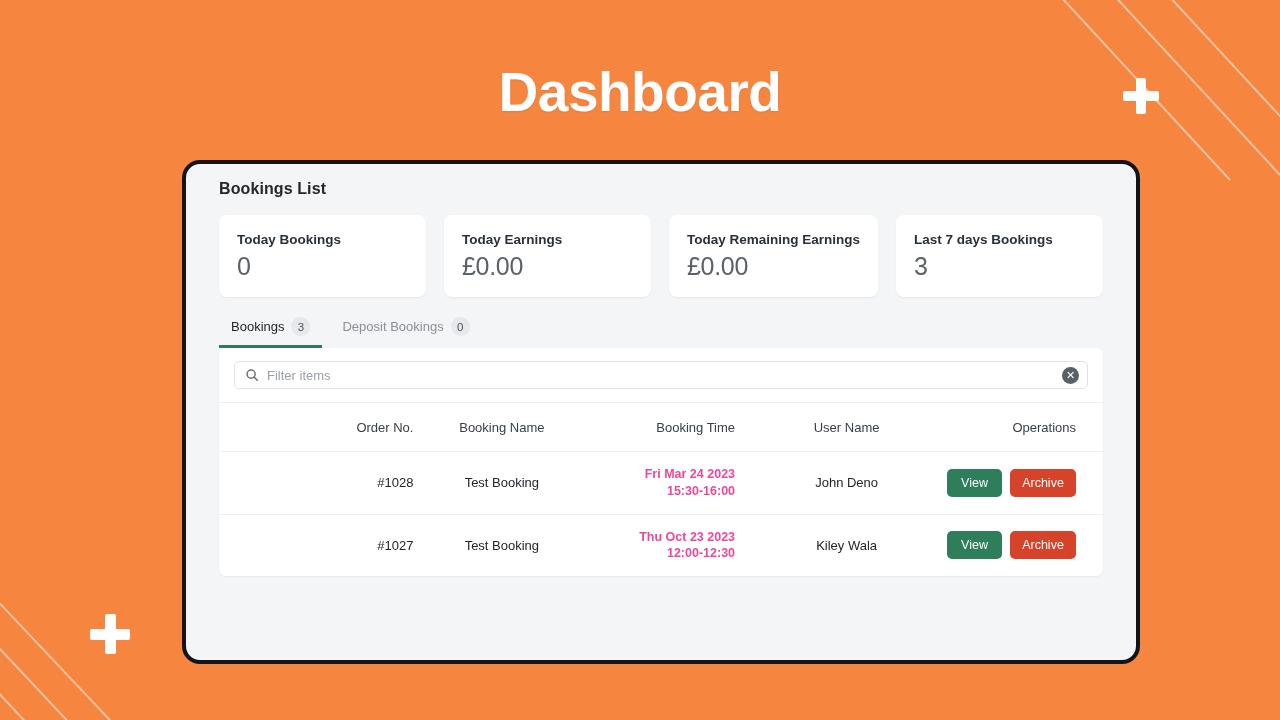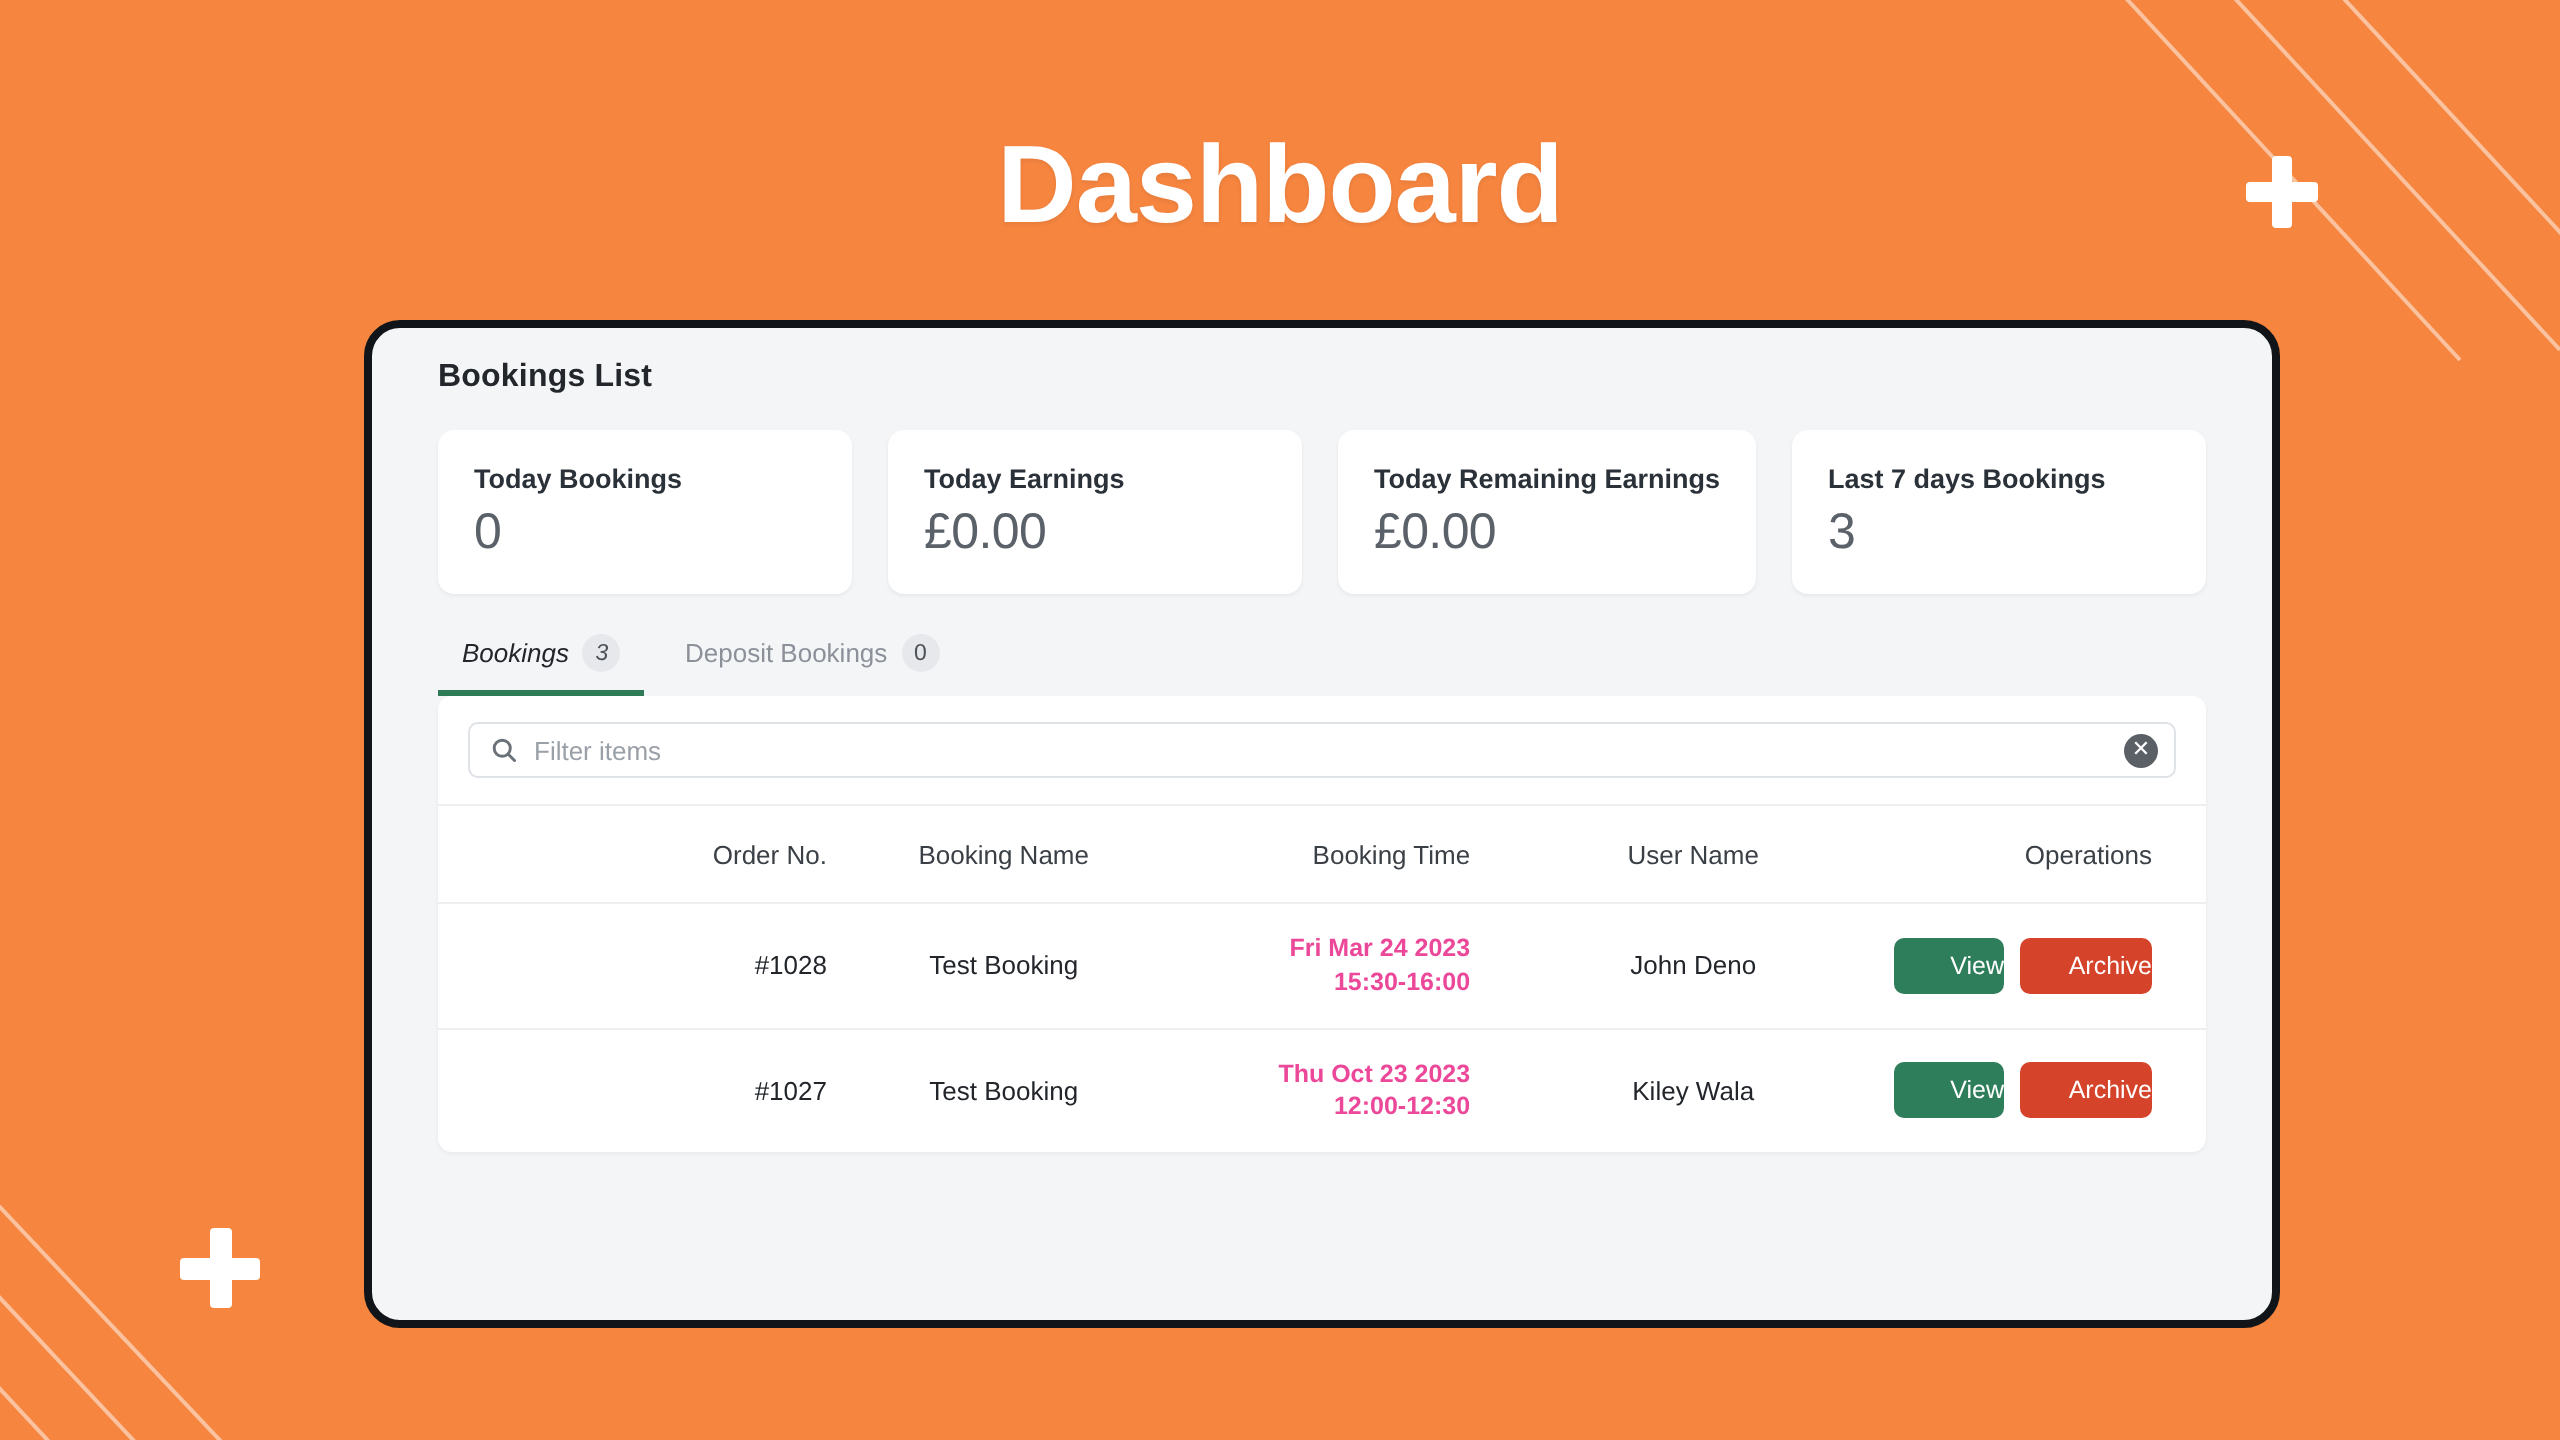--- a/index.html
+++ b/index.html
@@ -122,21 +122,20 @@
     font-size: 13px;
     color: #8b9099;
     cursor: pointer;
     border-bottom: 3px solid transparent;
     background: transparent;
   }
   .tab.active {
     color: #22262b;
     font-weight: 500;
     border-bottom-color: #2f7a57;
-    font-style: italic;
   }
   .tab-badge {
     display: inline-flex;
     align-items: center;
     justify-content: center;
     min-width: 19px;
     height: 19px;
     padding: 0 6px;
     border-radius: 10px;
     background: #e6e8eb;
@@ -239,21 +238,21 @@
     gap: 8px;
   }
   .btn {
     border: none;
     border-radius: 5px;
     font-size: 12.5px;
     font-family: "Liberation Sans", sans-serif;
     color: #ffffff;
     padding: 7px 0;
     cursor: pointer;
-    text-align: right;
+    text-align: center;
   }
   .btn-view { background: #2e7d5b; width: 55px; }
   .btn-archive { background: #d4432a; width: 66px; }
 </style>
 </head>
 <body>
 
 <div class="deco deco-lines-tr">
   <svg width="340" height="260" viewBox="0 0 340 260">
     <line x1="10" y1="-10" x2="250" y2="250" stroke="rgba(255,255,255,0.5)" stroke-width="2"></line>

